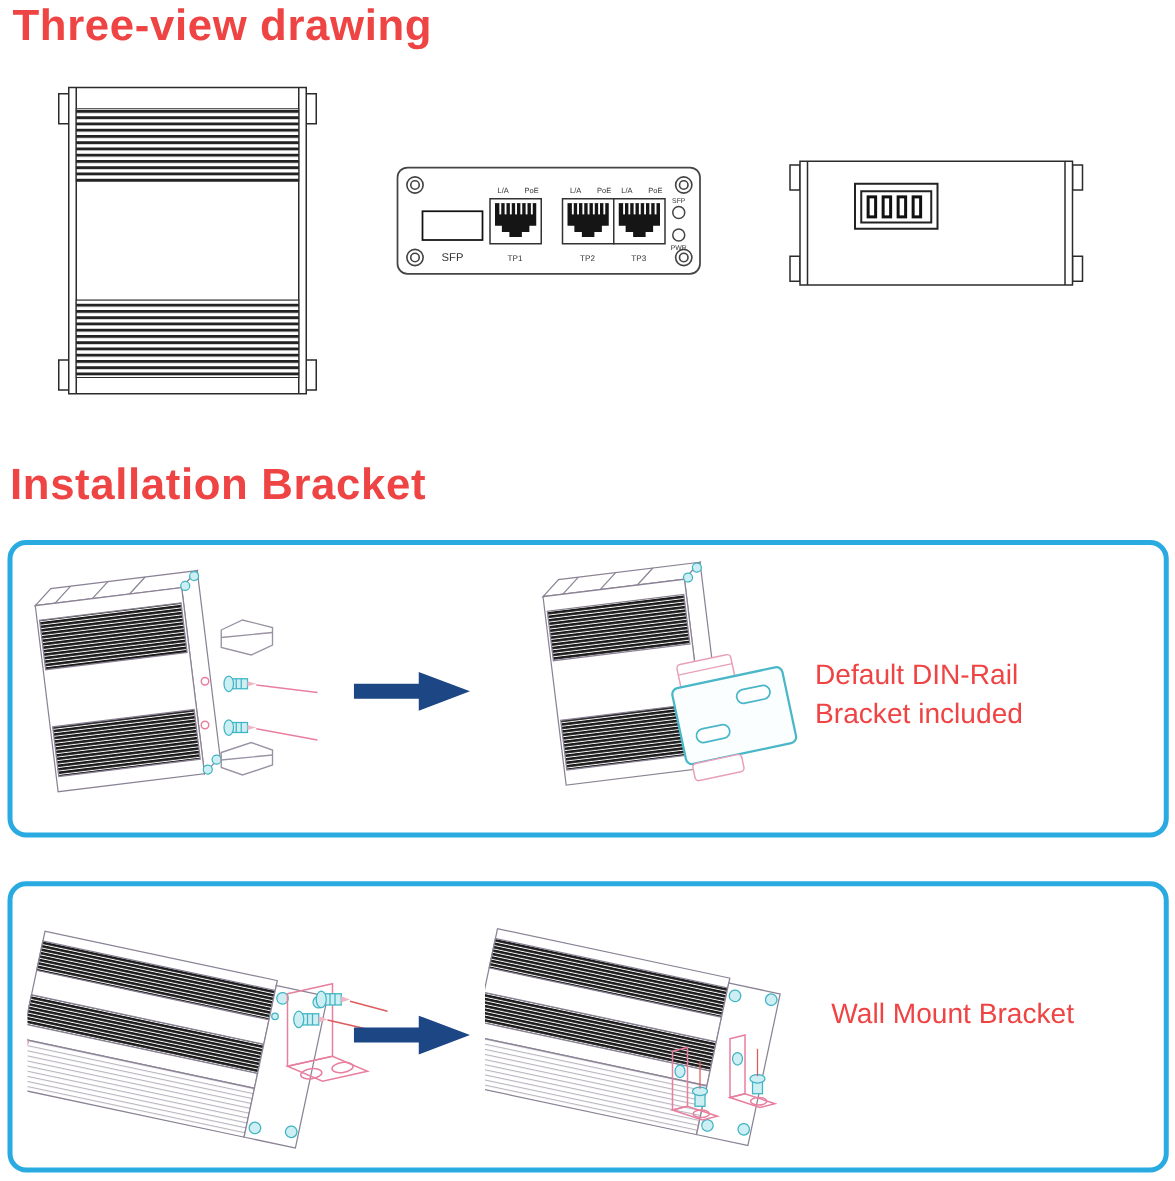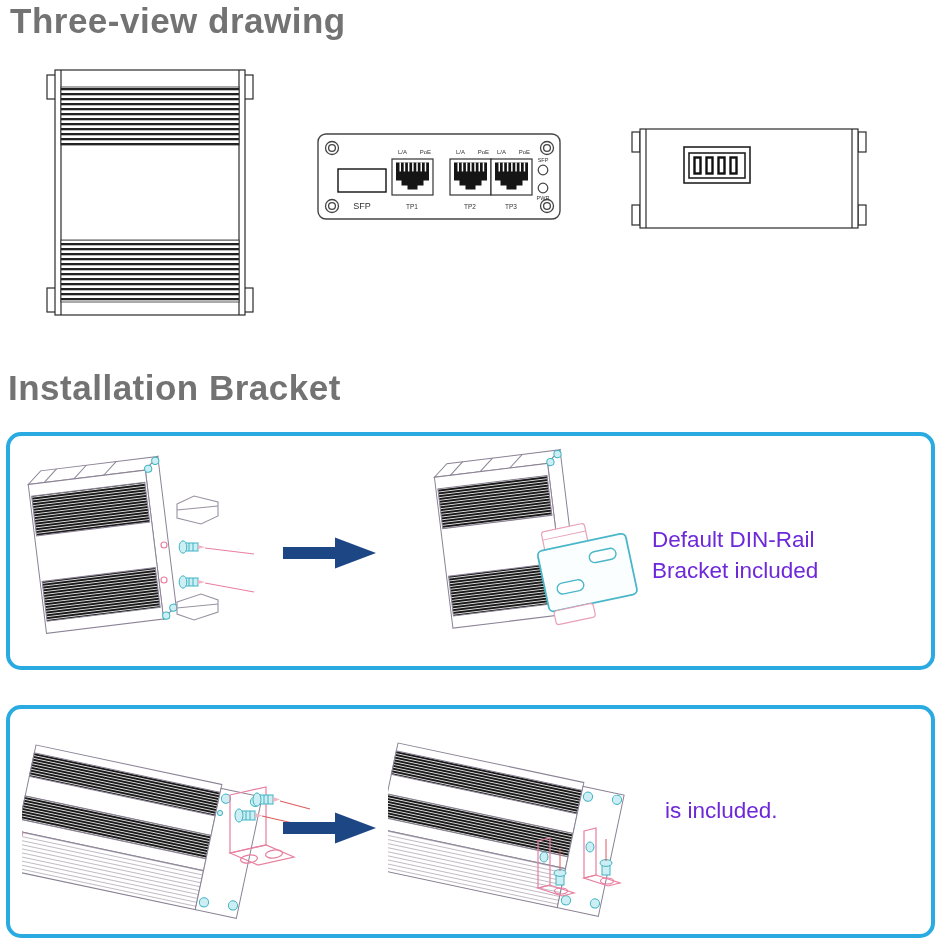--- a/index.html
+++ b/index.html
@@ -1,24 +1,24 @@
 <!DOCTYPE html>
 <html><head>
 <meta charset="utf-8">
 <style>
   html,body{margin:0;padding:0;background:#fff;}
   body{width:940px;height:945px;position:relative;font-family:"Liberation Sans",sans-serif;overflow:hidden;}
   .abs{position:absolute;}
-  .section-title{font-size:35px;font-weight:bold;color:#737373;letter-spacing:0.5px;white-space:nowrap;}
+  .section-title{font-size:35px;font-weight:bold;color:#ef4444;letter-spacing:0.5px;white-space:nowrap;}
   #title-threeview{left:10px;top:1px;}
   #title-install{left:8px;top:368px;}
   .tut-box{position:absolute;left:6px;border:4px solid #29abe2;border-radius:15px;background:#fff;}
   #box-din{top:432px;width:921px;height:230px;}
   #box-wall{top:705px;width:921px;height:225px;}
-  .caption{position:absolute;font-size:22.5px;line-height:31px;color:#6d28d9;white-space:nowrap;}
+  .caption{position:absolute;font-size:22.5px;line-height:31px;color:#ef4444;white-space:nowrap;}
   #caption-din{left:642px;top:88px;}
   #caption-wall{left:655px;top:86px;}
   svg{display:block;}
   svg text{font-family:"Liberation Sans",sans-serif;fill:#333;}
 </style>
 </head>
 <body>
 
 <div id="title-threeview" class="abs section-title">Three-view drawing</div>
 <div id="title-install" class="abs section-title">Installation Bracket</div>
@@ -332,15 +332,15 @@
         </g>
       </g>
       <g stroke="#dd5b5b" stroke-width="1">
         <line x1="172" y1="140" x2="172" y2="162"></line>
         <line x1="218" y1="130" x2="218" y2="152"></line>
       </g>
     </g>
   </svg>
 
   <div id="caption-wall" class="caption">
-    <div>is included.</div>
+    <div>Wall Mount Bracket</div>
   </div>
 </div>
 
 </body></html>

